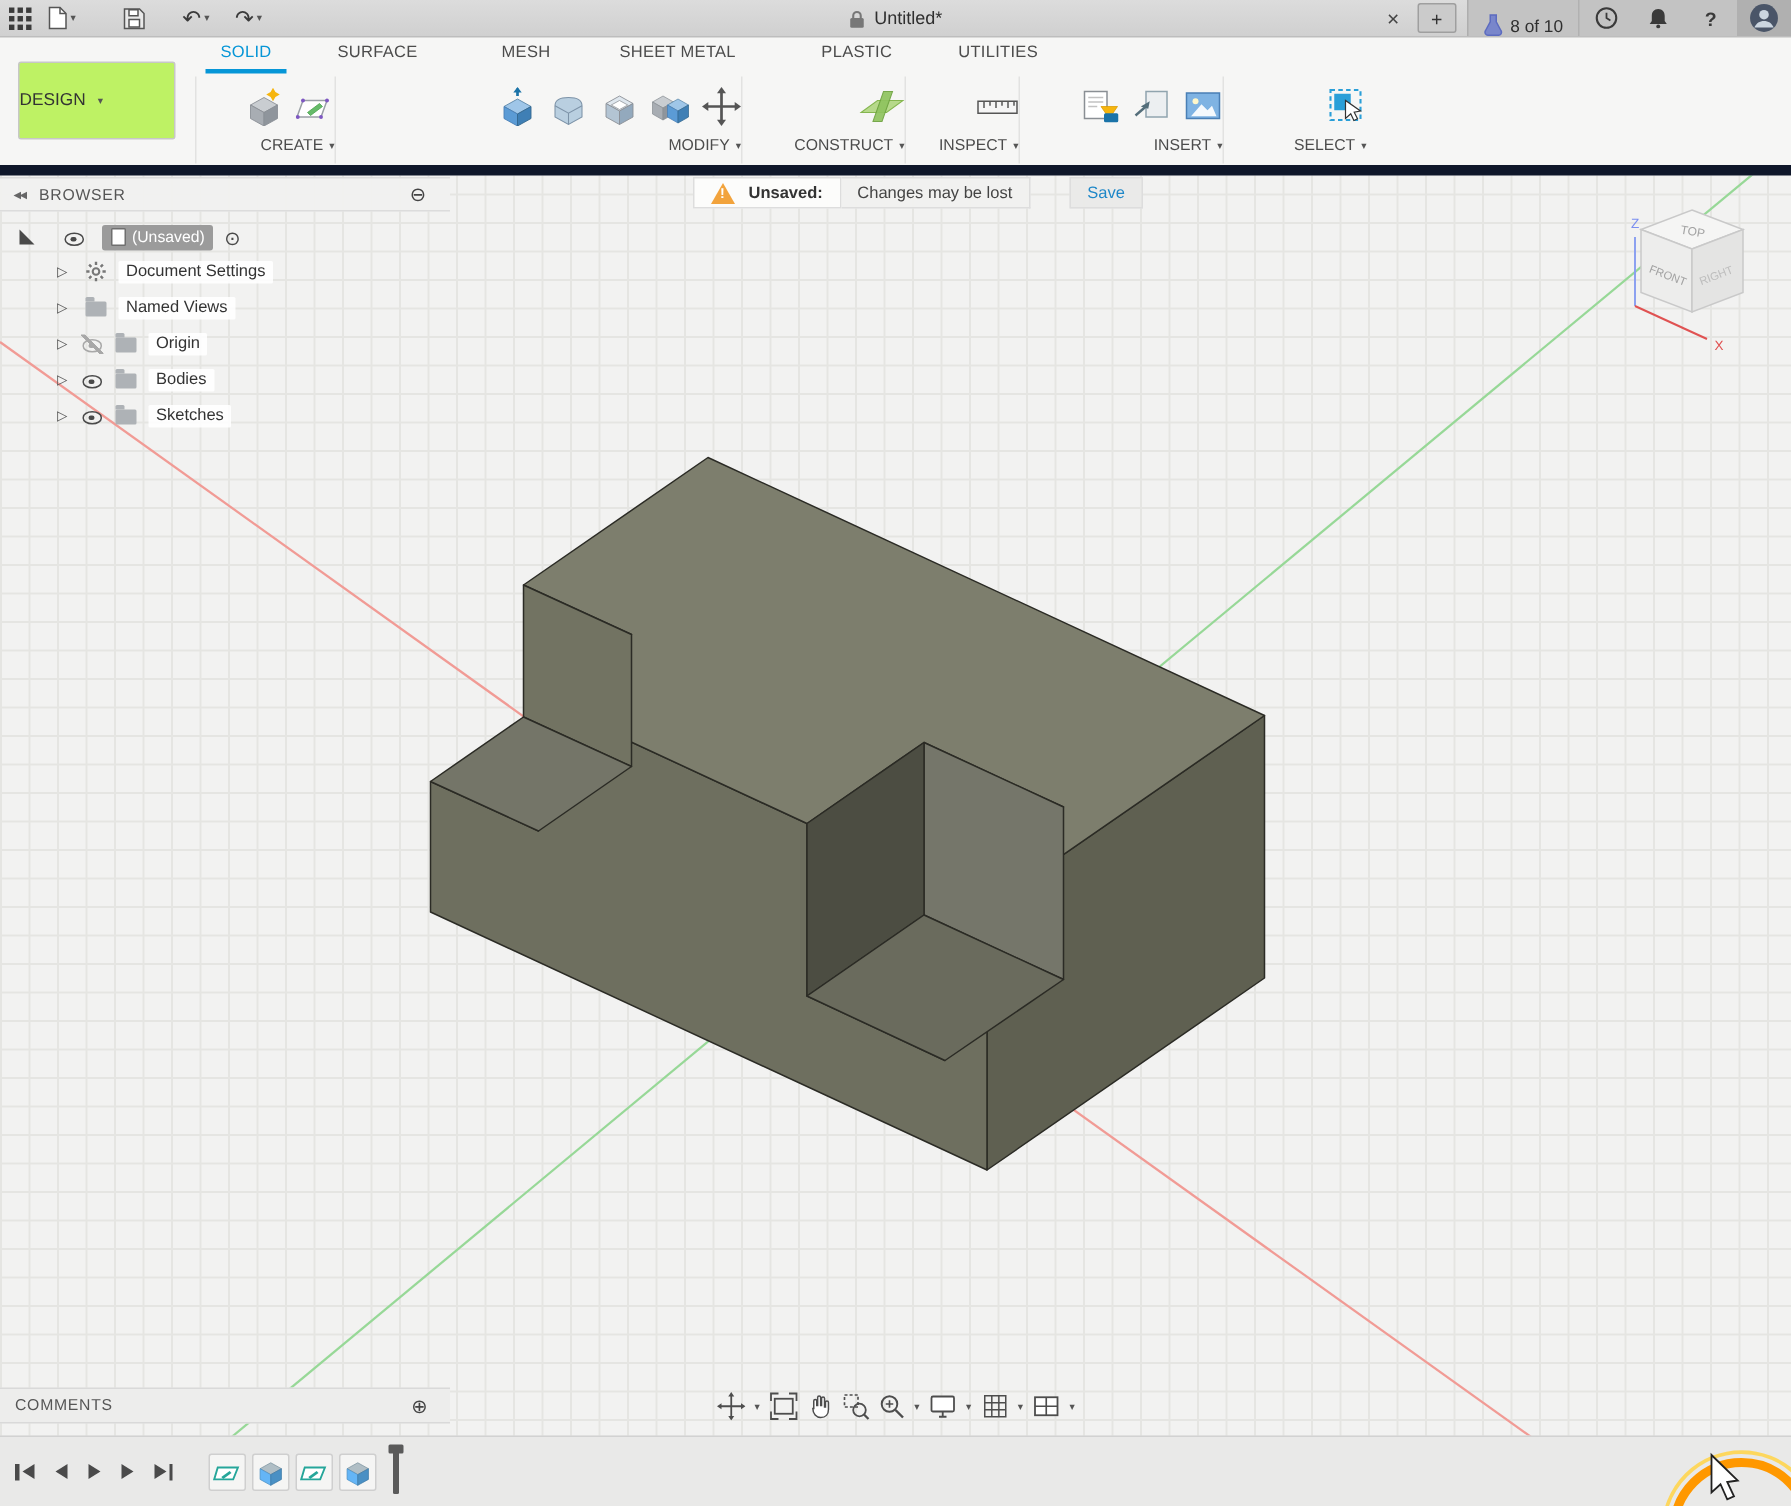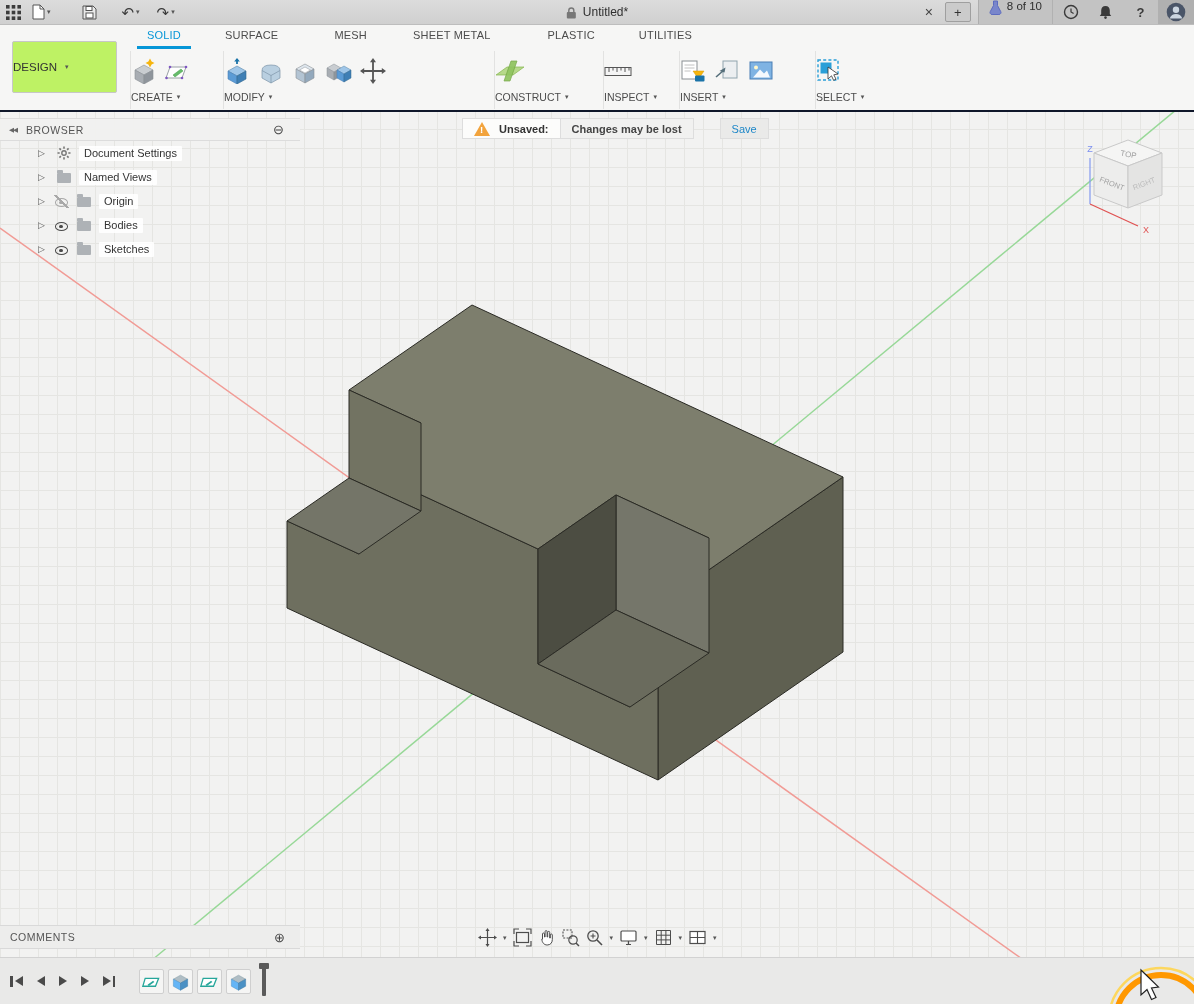--- a/index.html
+++ b/index.html
@@ -11,33 +11,33 @@
   .tb-left{display:flex;align-items:center;gap:9px;padding-left:5px;}
   .tb-group{display:flex;align-items:center;gap:2px;}
   .tb-caret{font-size:7px;color:#555;}
   .tb-glyph{font-size:15px;color:#3a3a3a;line-height:1;}
   .tb-center{position:absolute;left:50%;transform:translateX(-50%);display:flex;align-items:center;gap:6px;color:#2f2f2f;}
   .tb-right{position:absolute;right:0;top:0;height:24px;display:flex;align-items:center;}
   .tb-close{width:26px;text-align:center;font-size:14px;color:#444;}
   .tb-plus{width:24px;height:18px;background:#cbcbcb;border:1px solid #9f9f9f;border-radius:2px;
            display:flex;align-items:center;justify-content:center;margin:0 7px 0 3px;font-size:13px;color:#333;}
   .tb-dark{height:24px;background:#c3c3c3;display:flex;align-items:center;border-left:1px solid #aeaeae;}
-  .tb-counter{display:flex;align-items:flex-start;gap:5px;padding:0 10px;height:24px;border-right:1px solid #b1b1b1;font-size:11.5px;color:#2f2f2f;}
+  .tb-counter{display:flex;align-items:flex-end;gap:5px;padding:0 10px;height:24px;border-right:1px solid #b1b1b1;font-size:11.5px;color:#2f2f2f;}
   .tb-iconbtn{width:35px;display:flex;justify-content:center;align-items:center;height:24px;}
   .tb-help{font-size:13px;font-weight:bold;color:#3a3a3a;}
   .tb-avatar{width:36px;height:24px;background:#b0b0b0;display:flex;align-items:center;justify-content:center;}
   
-  #toolbar{position:absolute;top:24px;left:0;right:0;height:86px;background:#f6f6f5;border-bottom:2px solid #0f172a;z-index:39;}
+  #toolbar{position:absolute;top:24px;left:0;right:0;height:86px;background:#f6f6f5;border-bottom:7px solid #0f172a;z-index:39;}
   .tabs{display:flex;height:25px;padding-left:137px;align-items:stretch;}
   .tab{font-size:11px;color:#4c4c4c;display:flex;align-items:center;border-bottom:3px solid transparent;letter-spacing:.2px;cursor:default;}
   .tab.active{color:#0696d7;border-bottom-color:#0696d7;padding:0 10px;}
   .design-btn{position:absolute;left:12px;top:17px;width:103px;height:50px;background:#bef264;border:1px solid #c7c7c7;border-radius:2px;
               display:flex;align-items:center;gap:8px;font-size:11.5px;color:#333;}
   .groups{position:absolute;left:130px;top:27px;height:58px;display:flex;border-left:1px solid #e2e2e1;}
-  .group{display:flex;flex-direction:column;align-items:flex-start;border-right:1px solid #e2e2e1;padding-top:1px;}
+  .group{display:flex;flex-direction:column;align-items:flex-end;border-right:1px solid #e2e2e1;padding-top:1px;}
   .gicons{height:37px;display:flex;align-items:center;justify-content:center;gap:8px;}
   .glabel{margin-top:2px;font-size:10.5px;color:#4c4c4c;display:flex;align-items:center;gap:4px;}
   .ti{display:block;}
   
   #canvas{position:absolute;top:110px;left:0;width:1194px;height:894px;overflow:hidden;background-color:#f2f2f1;
           background-image:linear-gradient(#e5e5e2 1px,transparent 1px),linear-gradient(90deg,#e5e5e2 1px,transparent 1px);
           background-size:19px 19px;}
   #scene{position:absolute;left:0;top:0;}
   
   #browser{position:absolute;left:0;top:8px;width:300px;z-index:10;font-size:11px;}
@@ -61,21 +61,21 @@
   .eye.off::after{background:#a8a8a8;}
   .eye.off{background:linear-gradient(45deg,transparent 45%,#a8a8a8 45%,#a8a8a8 55%,transparent 55%);}
   .eye.root{margin-left:19px;}
   .folder{width:14px;height:10px;background:#aeb2b6;border-radius:1px;position:relative;flex:none;margin-top:2px;}
   .folder::before{content:"";position:absolute;top:-3px;left:0;width:6px;height:3px;background:#aeb2b6;border-radius:1px 1px 0 0;}
   .mlA{margin-left:6px;} .mlB{margin-left:8px;} .mlC{margin-left:3px;}
   
   #warnbar{position:absolute;left:462px;top:8px;height:21px;display:flex;align-items:stretch;z-index:10;font-size:11px;}
   .w-seg{display:flex;align-items:center;border:1px solid #ddd;border-left:none;padding:0 11px;background:rgba(248,248,247,.97);}
   .w-seg.first{border-left:1px solid #ddd;background:rgba(252,252,251,.97);}
-  .w-seg.msg{background:rgba(241,241,240,.97);color:#444;font-weight:bold;}
+  .w-seg.msg{background:rgba(241,241,240,.97);color:#444;}
   .w-seg.save{background:rgba(233,233,232,.97);color:#1e87c8;margin-left:26px;border-left:1px solid #ddd;}
   .w-label{font-weight:bold;color:#333;}
   .warn-tri{width:0;height:0;border-left:8px solid transparent;border-right:8px solid transparent;border-bottom:14px solid #f2a33c;
             position:relative;margin-right:9px;}
   .warn-tri::after{content:attr(data-mark);position:absolute;left:-2px;top:2.5px;font-size:9.5px;font-weight:bold;color:#fff;}
   
   #viewcube{position:absolute;right:6px;top:24px;width:112px;height:112px;z-index:10;}
   
   #comments{position:absolute;left:0;top:815px;width:300px;height:22px;background:#ededec;border-top:1px solid #d9d9d9;
             border-bottom:1px solid #d9d9d9;display:flex;align-items:center;z-index:10;font-size:10.5px;color:#555;}
@@ -339,20 +339,29 @@
         <polygon points="616,610 709,653 630,707 538,664" fill="#6a6b5d"></polygon>
       </g>
     </svg>
 
     <div id="browser">
       <div class="b-header">
         <span class="b-coll">◀◀</span>
         <span class="b-title">BROWSER</span>
         <span class="b-minus">⊖</span>
       </div>
+      <div class="b-row b-root">
+        <span class="corner"></span>
+        <span class="eye root"></span>
+        <span class="chip">
+          <span class="doc"></span>
+          <span>(Unsaved)</span>
+        </span>
+        <span class="target">⊙</span>
+      </div>
       <div class="b-row">
         <span class="b-caret">▷</span>
         <svg class="mlA" width="14" height="14" viewBox="0 0 14 14">
             <circle cx="7" cy="7" r="2.2" fill="none" stroke="#777" stroke-width="1.4"></circle>
             <g stroke="#777" stroke-width="1.6">
               <path d="M7 0.5v2.2M7 11.3v2.2M0.5 7h2.2M11.3 7h2.2M2.4 2.4l1.5 1.5M10.1 10.1l1.5 1.5M11.6 2.4l-1.5 1.5M3.9 10.1l-1.5 1.5"></path>
             </g>
           </svg>
         <span class="lbl mlB">Document Settings</span>
       </div>

